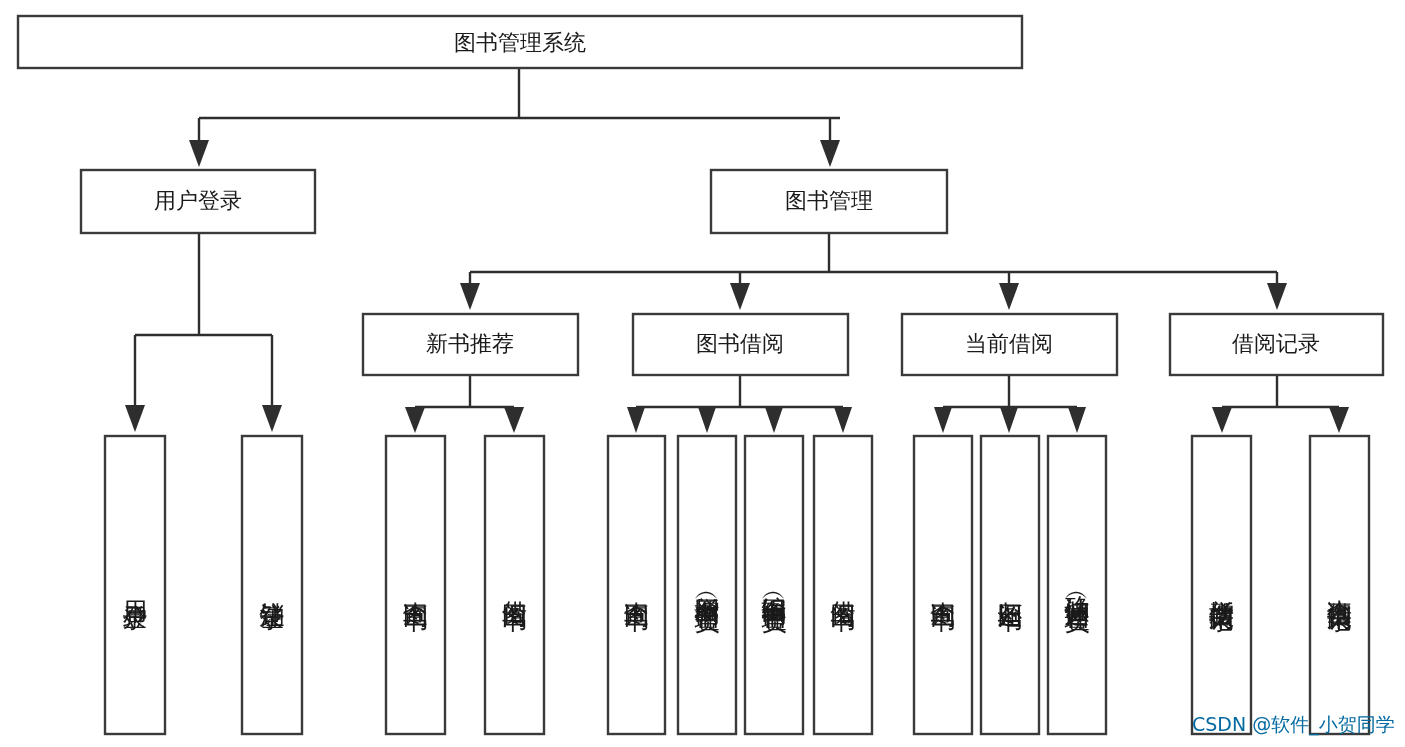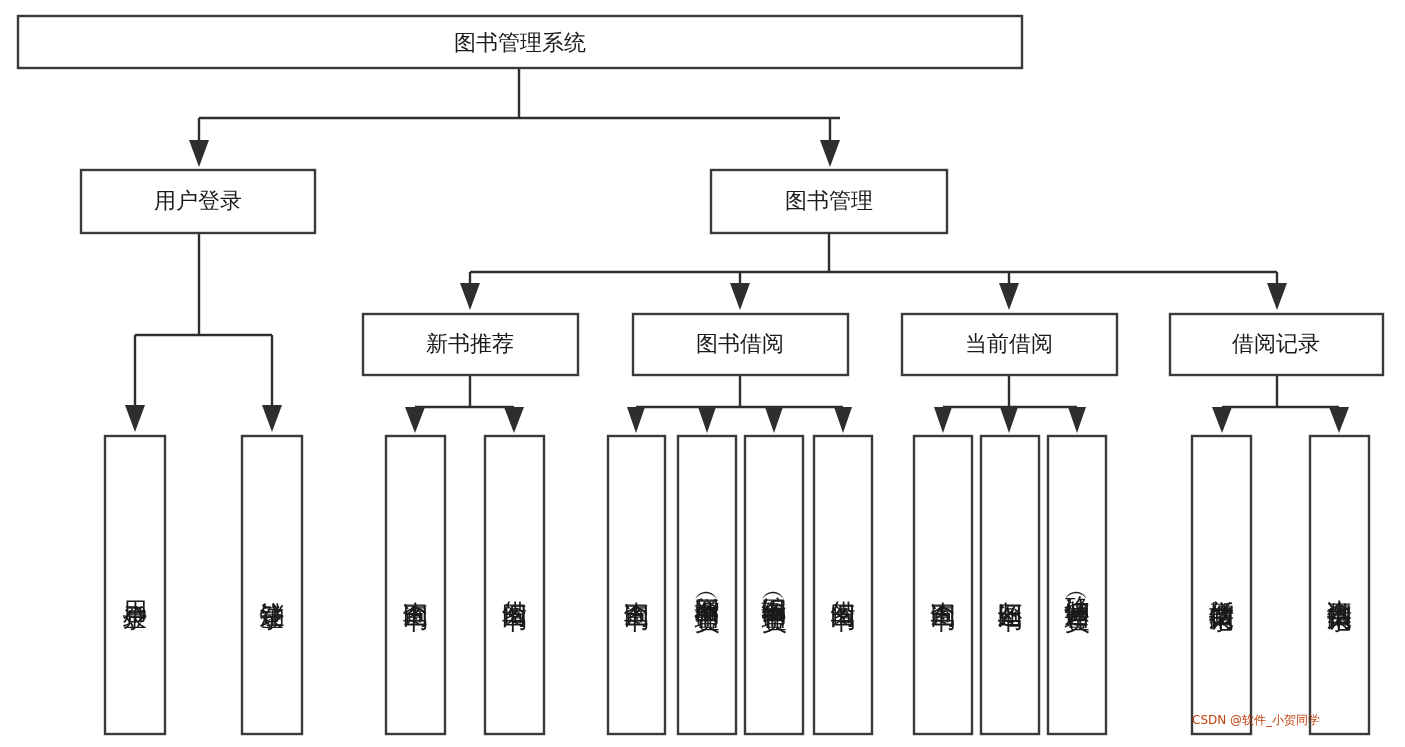--- a/index.html
+++ b/index.html
@@ -61,22 +61,22 @@
     display: flex;
     align-items: center;
     justify-content: center;
     text-align: center;
     white-space: nowrap;
     pointer-events: none;
   }
   .watermark {
     position: absolute;
     font-family: "DejaVu Sans", "Liberation Sans", sans-serif;
-    font-size: 12px;
-    color: #c2410c;
+    font-size: 19px;
+    color: #0369a1;
     white-space: nowrap;
   }
 </style>
 </head>
 <body>
 
 <div id="diagram-root">
 
   <svg id="flow-svg" viewBox="0 0 1405 747">
 

